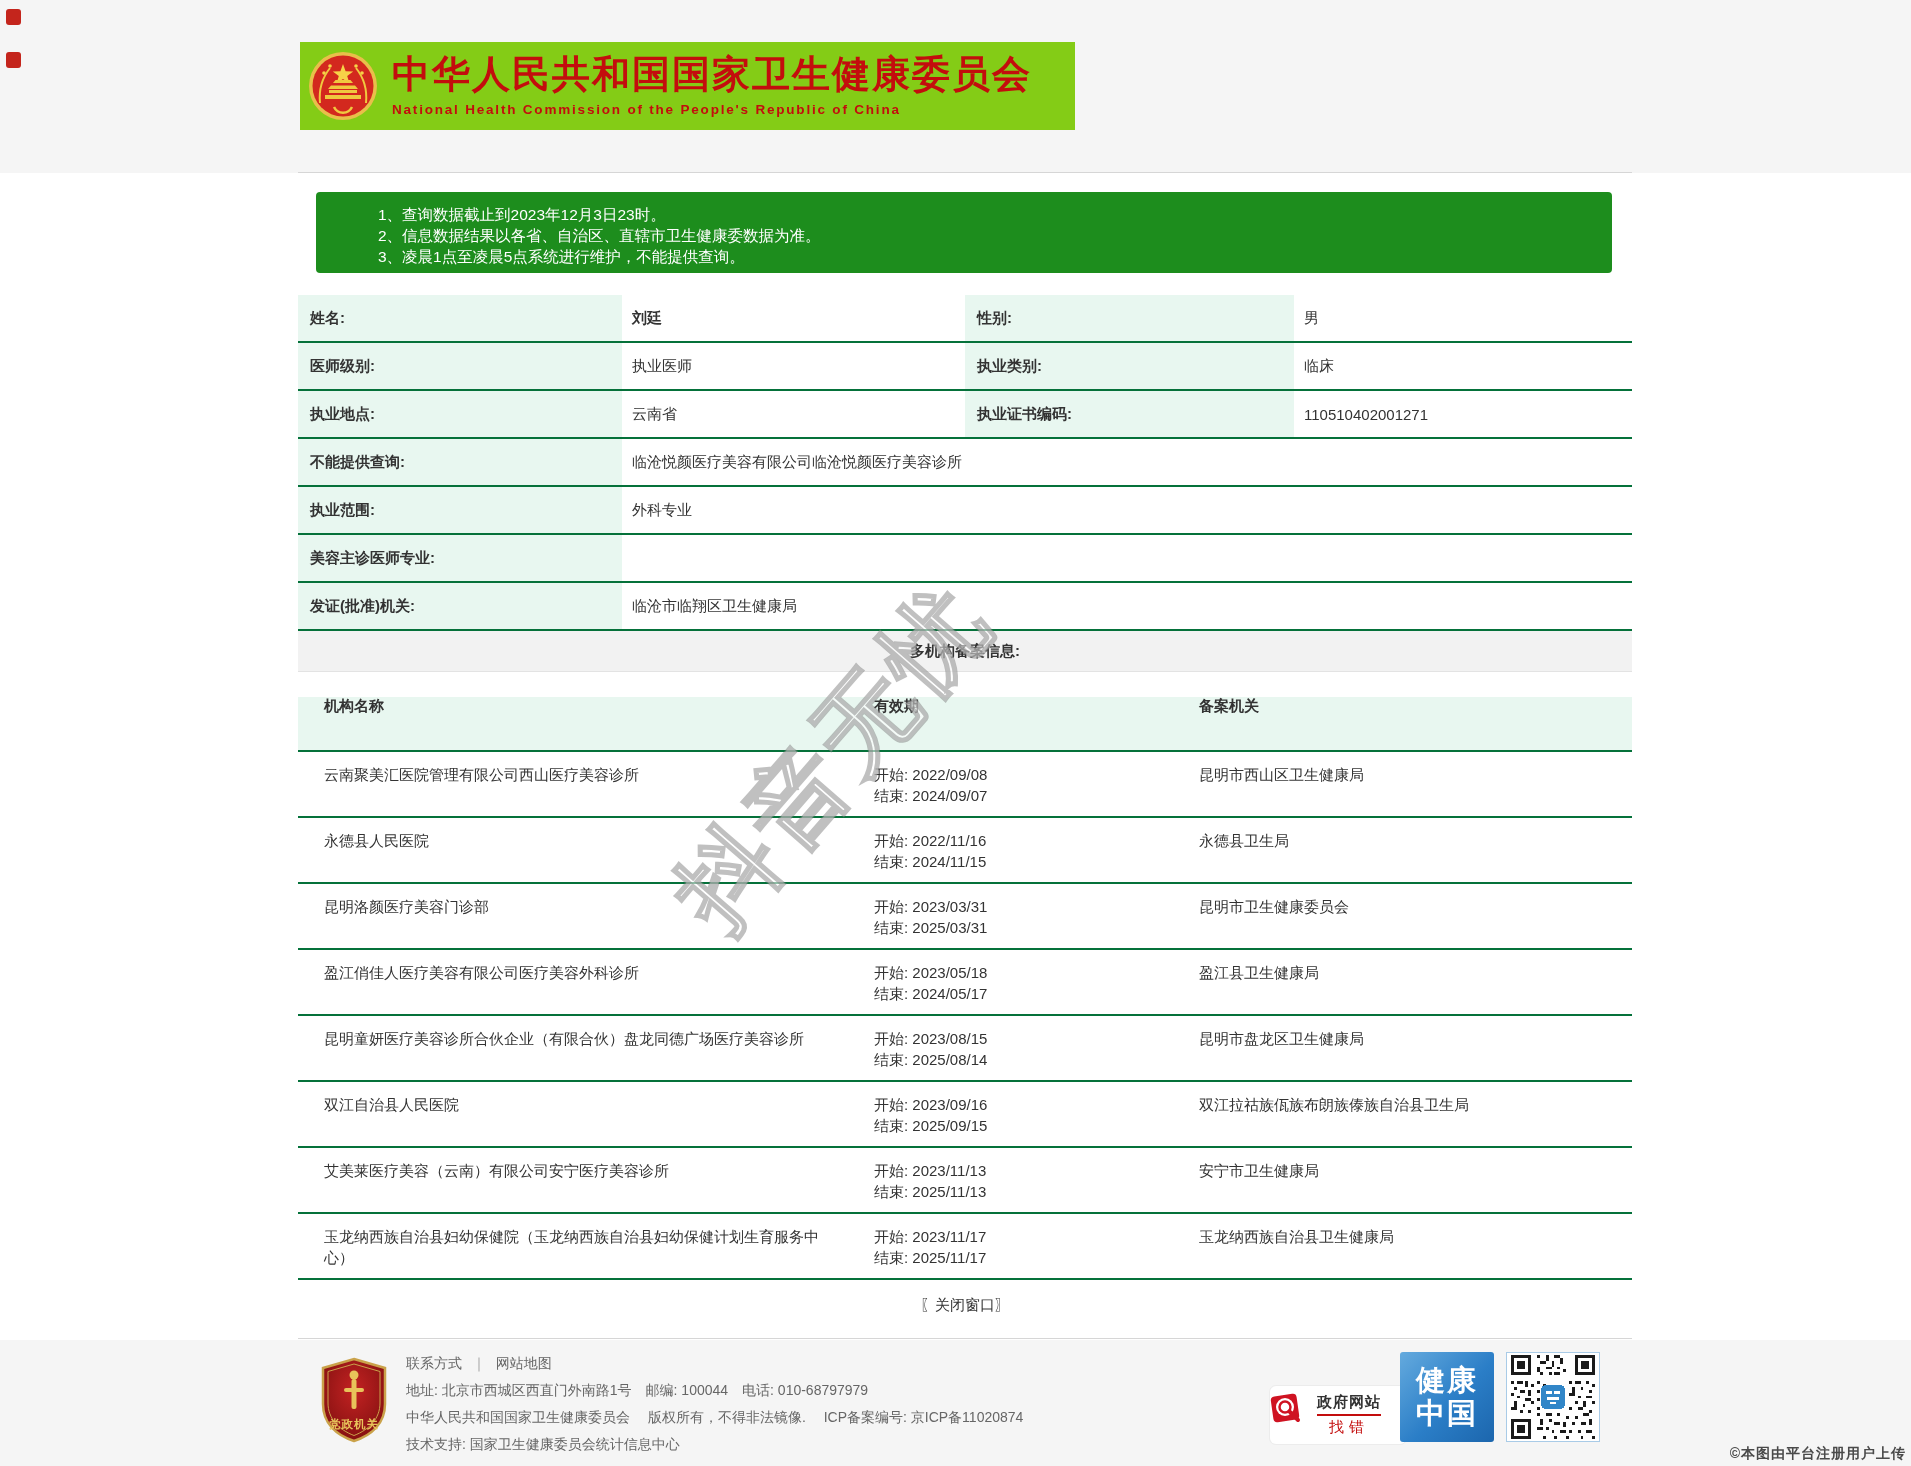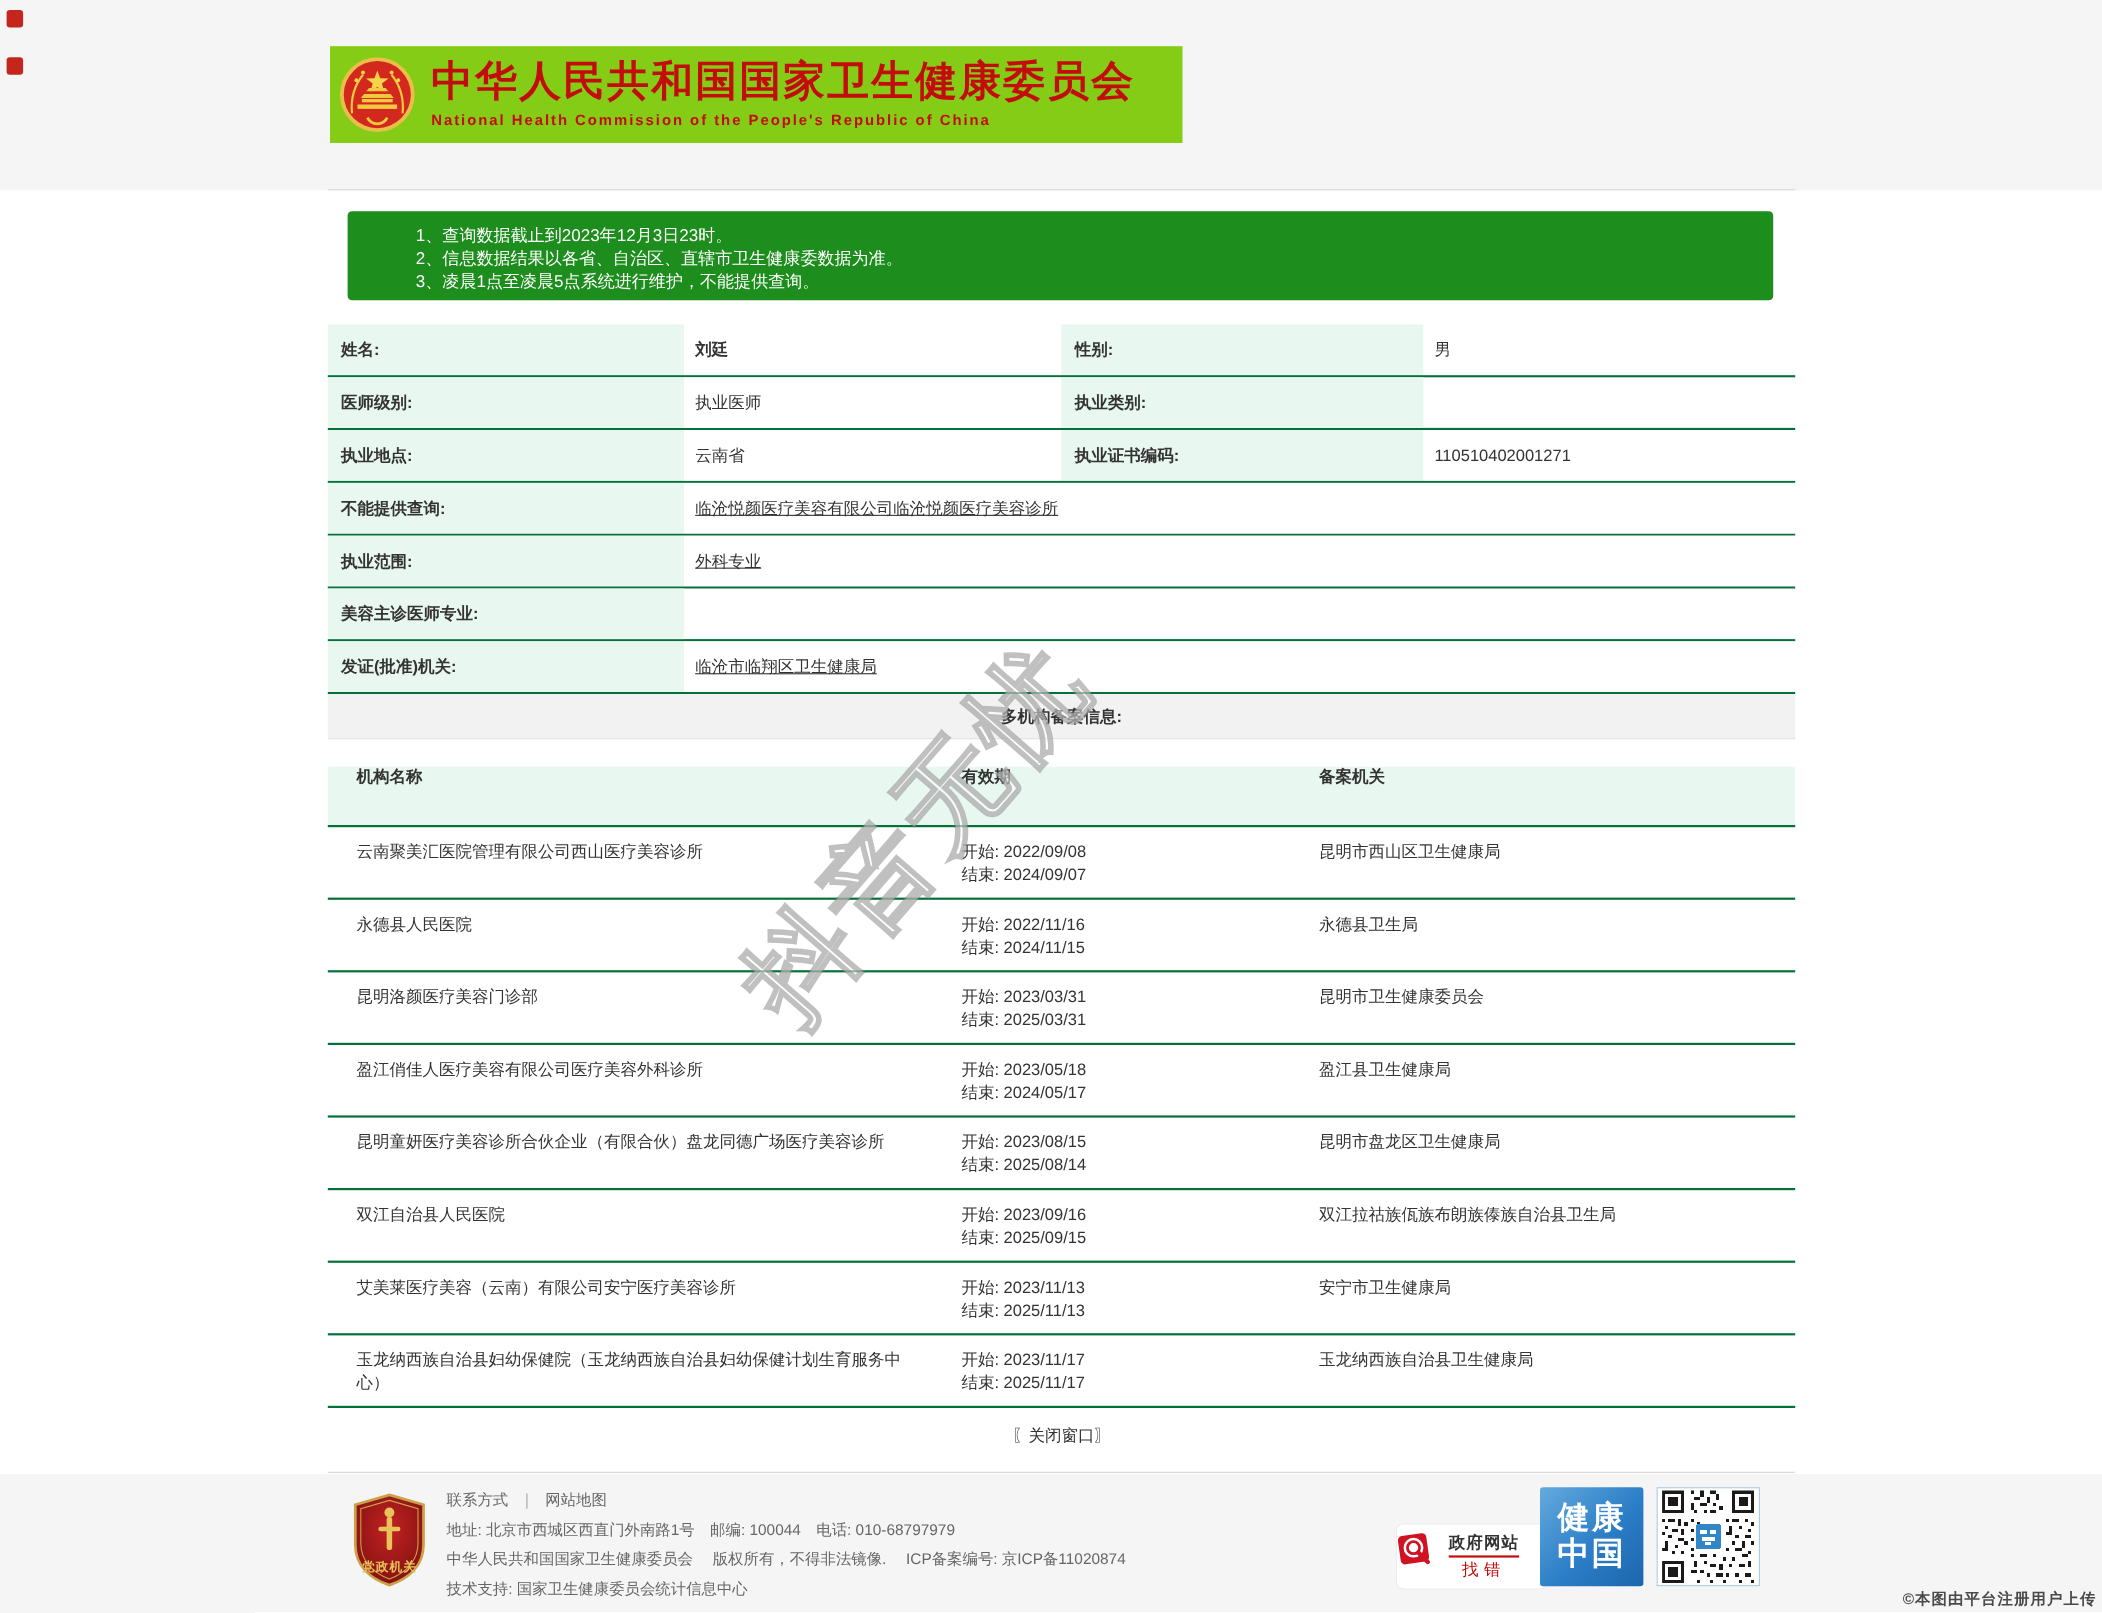--- a/index.html
+++ b/index.html
@@ -15,21 +15,21 @@
   .title-en{font-size:13.5px;font-weight:bold;color:#c30d0d;letter-spacing:1.8px;white-space:nowrap;margin-top:7px;}
   .divider{position:absolute;left:298px;width:1334px;height:0;border-top:1px solid #d6d6d6;}
   .div-top{top:172px;}
   .div-bottom{top:1338px;}
   .notice{position:absolute;left:316px;top:192px;width:1296px;height:81px;background:#1d8d1d;border-radius:4px;box-sizing:border-box;padding:12px 20px 0 62px;color:#fff;font-size:15.5px;line-height:21px;}
   .info-table{position:absolute;left:298px;top:295px;width:1334px;font-size:15px;color:#333;}
   .irow{display:flex;height:46px;border-bottom:2px solid #05713a;}
   .icell{display:flex;align-items:center;box-sizing:border-box;}
   .ilabel{background:#e8f7f0;padding-left:12px;font-weight:bold;}
   .ivalue{padding-left:10px;background:#fff;}
-  .w-l1{width:324px;} .w-v1{width:343px;} .w-l2{width:329px;} .w-v2{width:338px;} .w-vwide{width:1010px;text-decoration:underline;}
+  .w-l1{width:324px;} .w-v1{width:343px;} .w-l2{width:329px;} .w-v2{width:338px;} .w-vwide{width:1010px;}
   .bold{font-weight:bold;}
   .section-band{position:absolute;left:298px;top:631px;width:1334px;height:41px;background:#f2f2f2;border-bottom:1px solid #e3e3e3;display:flex;align-items:center;justify-content:center;font-size:15px;font-weight:bold;color:#333;box-sizing:border-box;}
   .org-table{position:absolute;left:298px;top:697px;width:1334px;font-size:15px;color:#333;}
   .org-header{display:flex;align-items:flex-start;height:53px;background:#e8f7f0;border-bottom:2px solid #05713a;font-weight:bold;}
   .oc1{width:552px;box-sizing:border-box;padding-left:26px;padding-right:30px;}
   .oc2{width:320px;box-sizing:border-box;padding-left:24px;}
   .oc3{width:462px;box-sizing:border-box;padding-left:29px;}
   .org-row{display:flex;border-bottom:2px solid #05713a;padding:12px 0 10px;line-height:21px;}
   .close-link{position:absolute;left:298px;top:1296px;width:1334px;text-align:center;font-size:15px;color:#333;cursor:pointer;}
   .footer{position:absolute;left:0;top:1340px;width:1911px;height:126px;background:#f5f5f5;}
@@ -90,20 +90,21 @@
     <div class="irow">
       <div class="icell ilabel w-l1">姓名:</div>
       <div class="icell ivalue w-v1 bold">刘廷</div>
       <div class="icell ilabel w-l2">性别:</div>
       <div class="icell ivalue w-v2">男</div>
     </div>
     <div class="irow">
       <div class="icell ilabel w-l1">医师级别:</div>
       <div class="icell ivalue w-v1">执业医师</div>
       <div class="icell ilabel w-l2">执业类别:</div>
+      <div class="icell ivalue w-v2">临床</div>
     </div>
     <div class="irow">
       <div class="icell ilabel w-l1">执业地点:</div>
       <div class="icell ivalue w-v1">云南省</div>
       <div class="icell ilabel w-l2">执业证书编码:</div>
       <div class="icell ivalue w-v2">110510402001271</div>
     </div>
     <div class="irow">
       <div class="icell ilabel w-l1">不能提供查询:</div>
       <div class="icell ivalue w-vwide">临沧悦颜医疗美容有限公司临沧悦颜医疗美容诊所</div>

